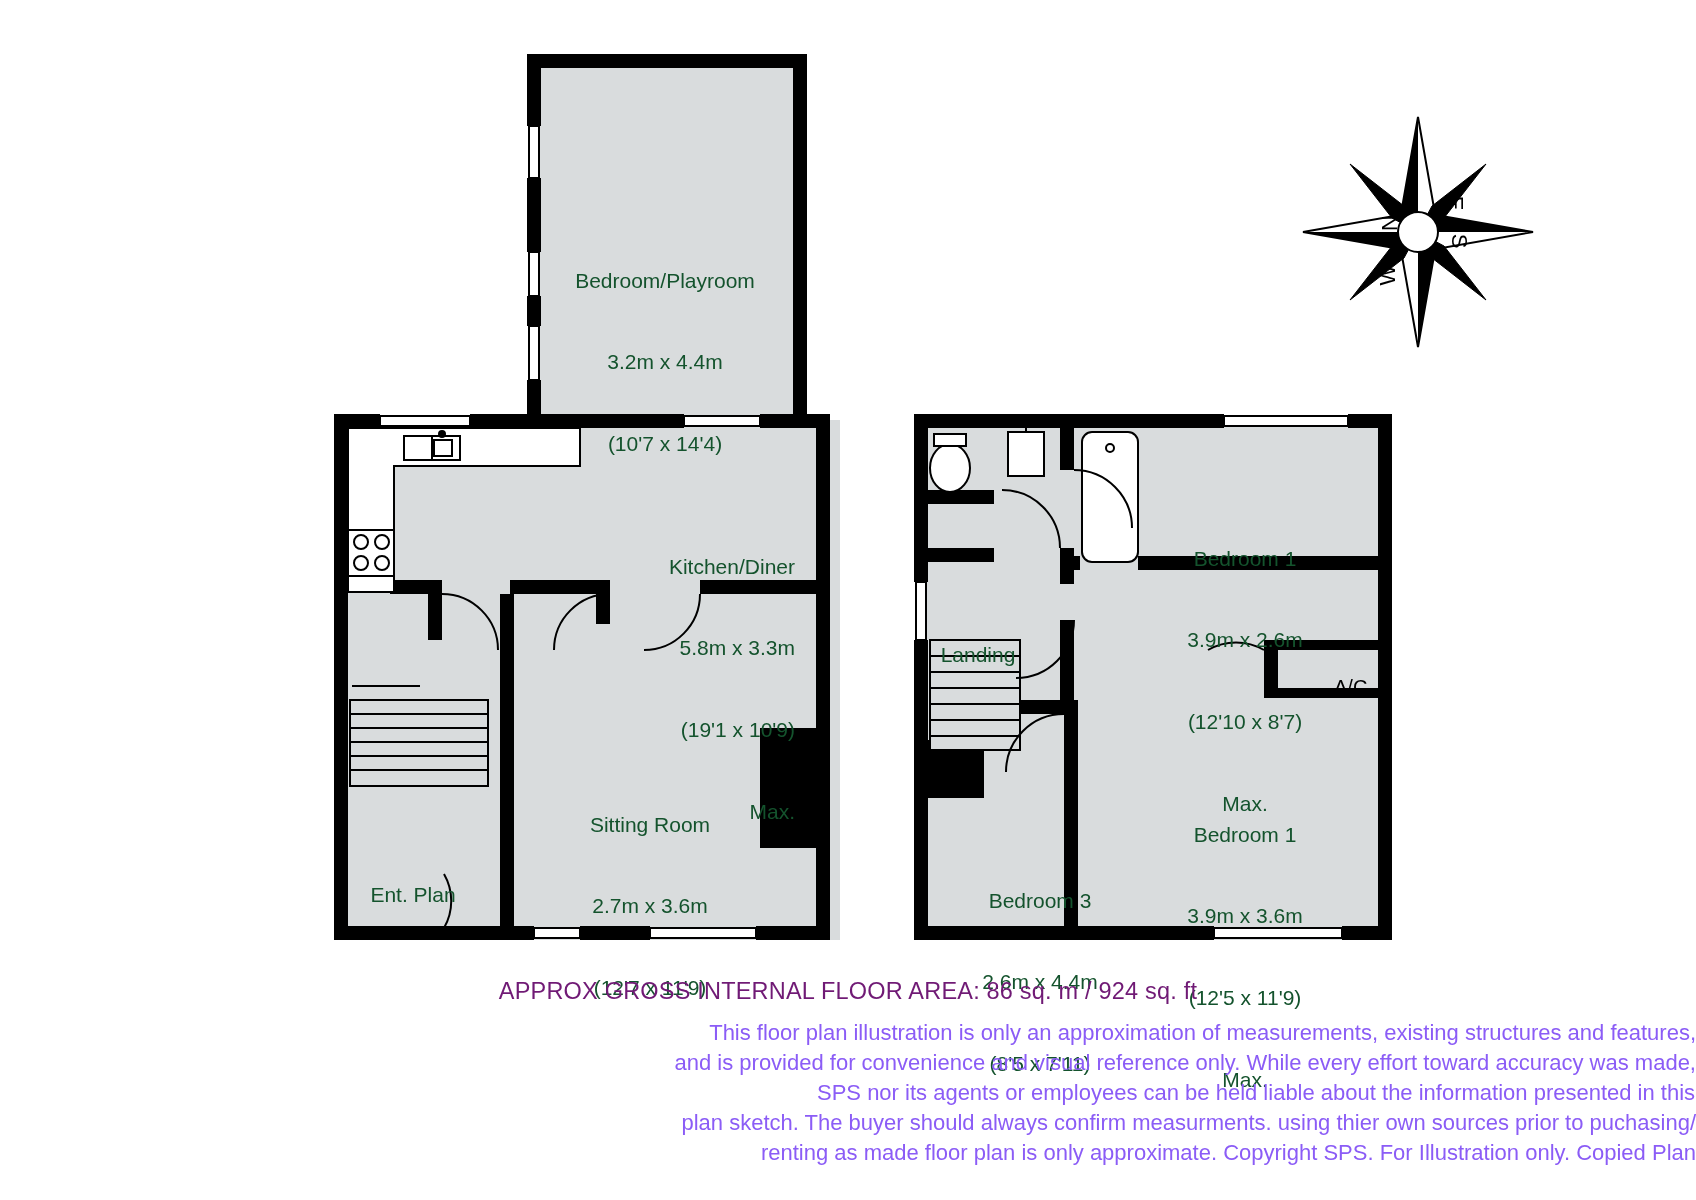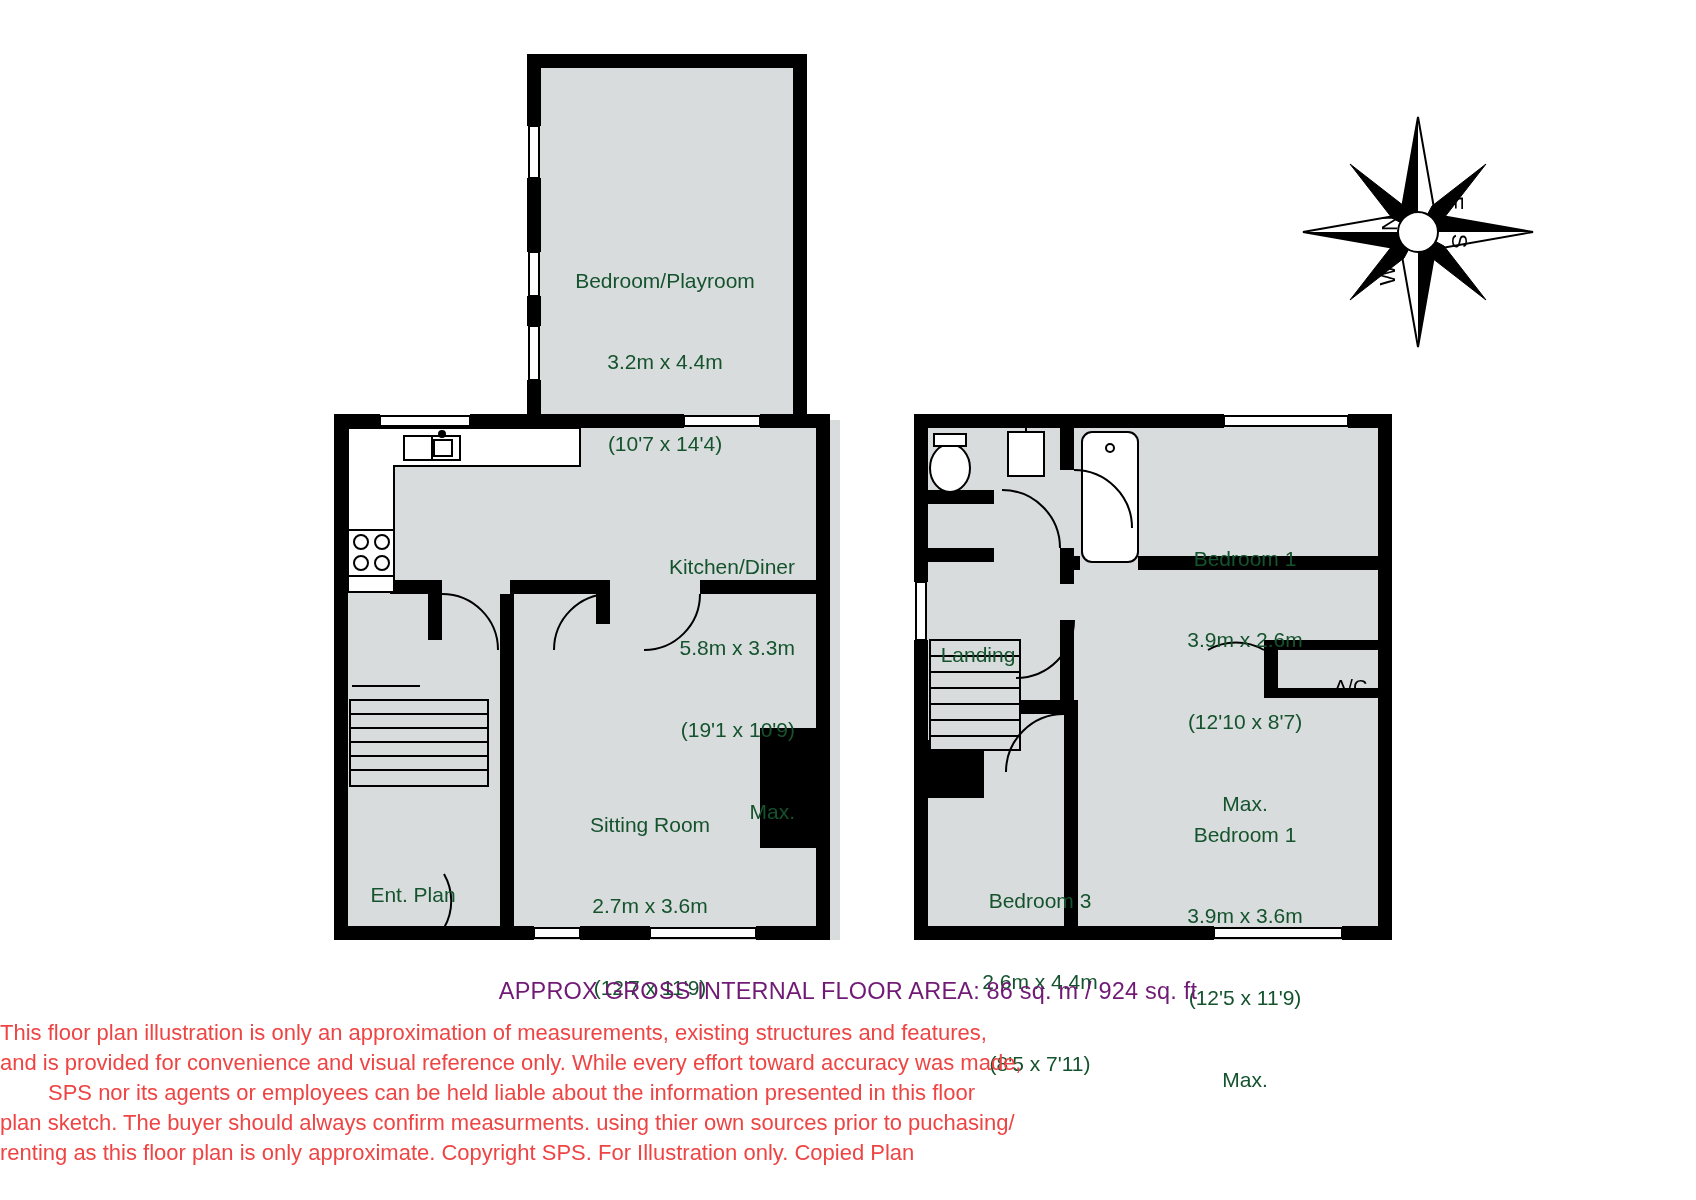--- a/index.html
+++ b/index.html
@@ -32,24 +32,24 @@
   }
   .room-label .nm { font-size: 21px; }
   .room-label .dm { font-size: 21px; }
   .room-label .imp { font-size: 21px; }
   .room-label .mx { font-size: 21px; }
 
   .disc {
     position: absolute;
     left: 0;
     width: 1696px;
-    text-align: left;
+    text-align: right;
     font-size: 22px;
     line-height: 1.34;
-    color: #ef4444;
+    color: #8b5cf6;
   }
   .area-line {
     position: absolute;
     left: 0;
     width: 1696px;
     text-align: center;
     font-size: 23.5px;
     color: #701a75;
     letter-spacing: 0.2px;
   }
@@ -299,13 +299,13 @@
 </div>
 
 <div class="ac-label" style="left:1334px; top:676px;">A/C</div>
 
 <div class="area-line" style="top:978px;">APPROX GROSS INTERNAL FLOOR AREA:   86 sq. m  / 924 sq. ft</div>
 
 <div class="disc" style="top:1018px;">This floor plan illustration is only an approximation of measurements, existing structures and features,</div>
 <div class="disc" style="top:1048px;">and is provided for convenience and visual reference only. While every effort toward accuracy was made,</div>
 <div class="disc" style="top:1078px;margin-left:48px;">SPS nor its agents or employees can be held liable about the information presented in this floor</div>
 <div class="disc" style="top:1108px;">plan sketch. The buyer should always confirm measurments. using thier own sources prior to puchasing/</div>
-<div class="disc" style="top:1138px;">renting as this floor plan is only approximate. Copyright SPS. For Illustration only. Copied Plan</div>
+<div class="disc" style="top:1138px;">renting as made floor plan is only approximate. Copyright SPS. For Illustration only. Copied Plan</div>
 
 </body></html>

